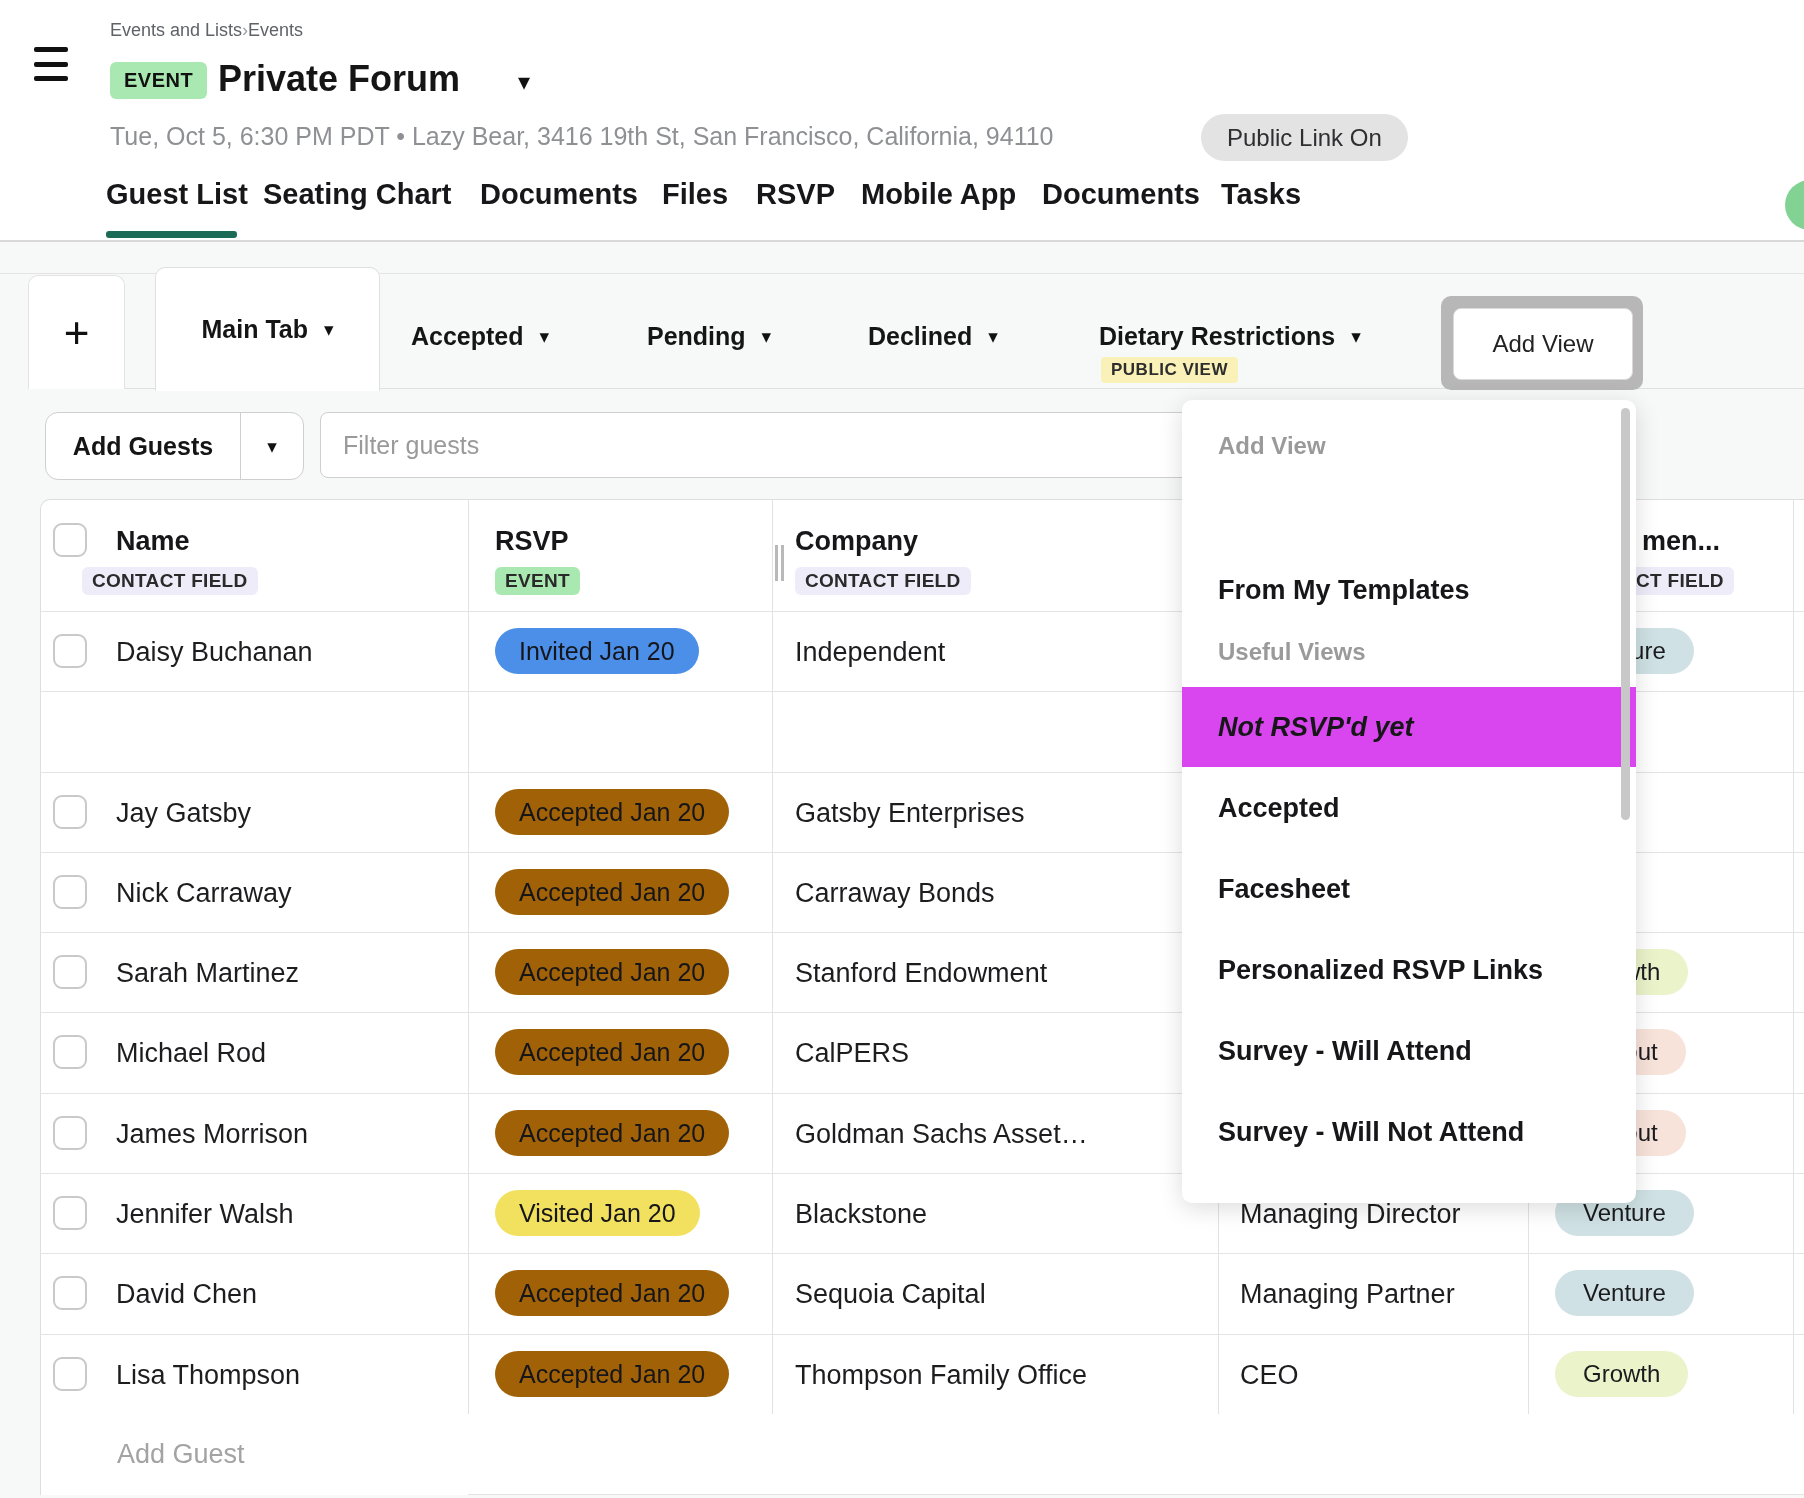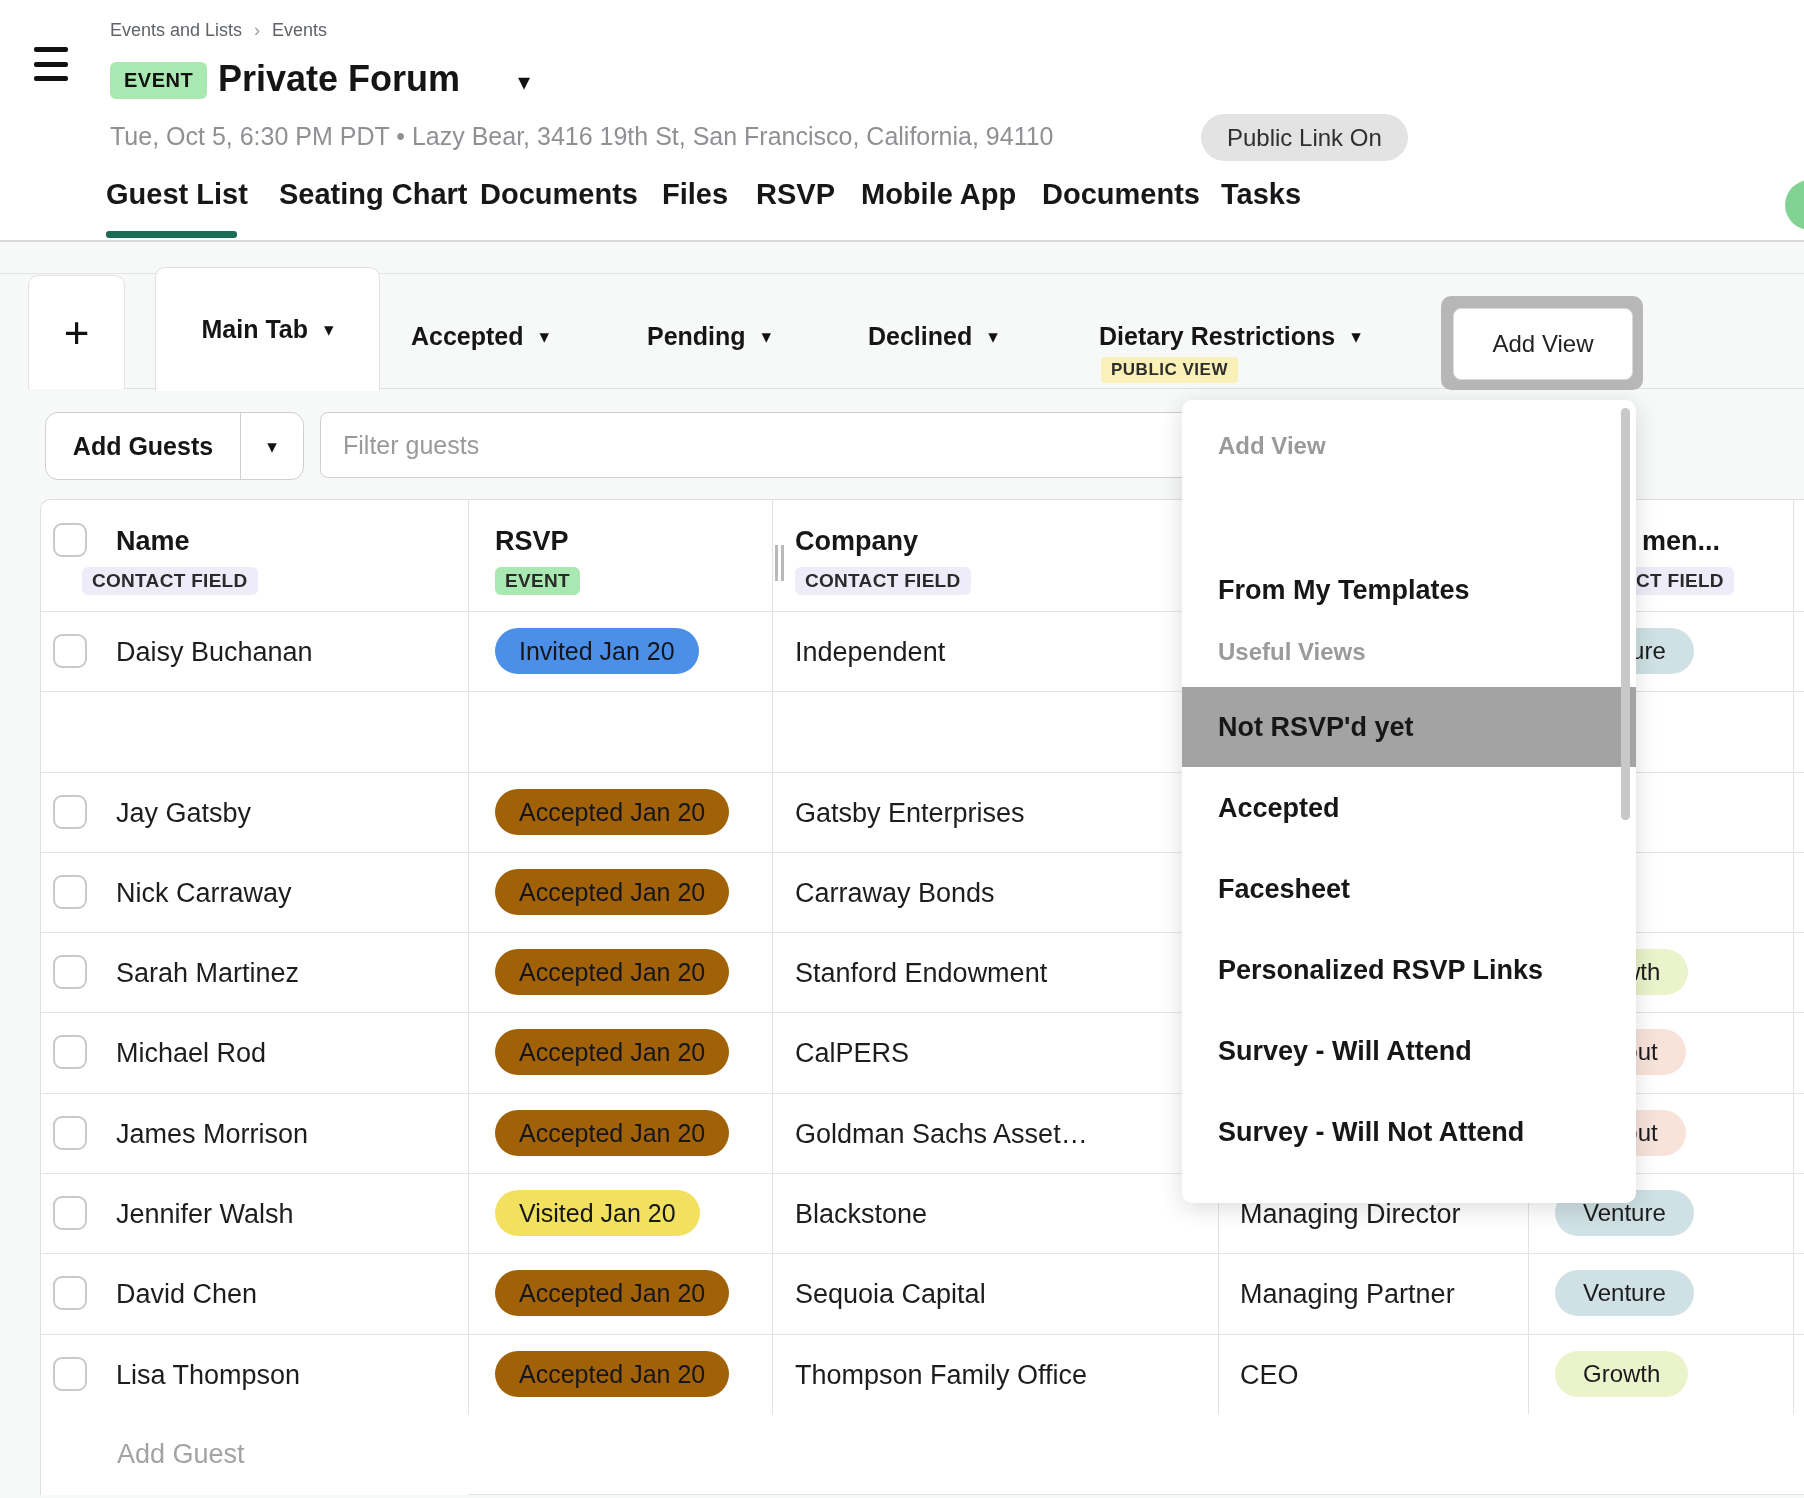--- a/index.html
+++ b/index.html
@@ -2,21 +2,21 @@
 <html><head>
 <meta charset="utf-8">
 <style>
   html,body{margin:0;padding:0;}
   body{font-family:"Liberation Sans","DejaVu Sans",sans-serif;background:#fff;}
   #screen{position:relative;width:1804px;height:1498px;overflow:hidden;background:#fff;}
   .abs{position:absolute;}
   .txt{white-space:nowrap;}
 
   
-  #breadcrumb{left:110px;top:20px;font-size:18px;color:#5f6368;display:flex;gap:12px;align-items:center;}
+  #breadcrumb{left:110px;top:20px;font-size:18px;color:#5f6368;display:flex;align-items:center;}
   #hamburger{left:34px;top:47px;width:34px;height:34px;display:flex;flex-direction:column;justify-content:space-between;cursor:pointer;}
   #hamburger span{display:block;height:5px;background:#111;border-radius:2px;}
   #event-badge{left:110px;top:62px;height:37px;padding:0 14px;background:#a9e9b1;border-radius:6px;font-size:20px;font-weight:bold;color:#111;display:flex;align-items:center;letter-spacing:.5px;}
   #page-title{left:218px;top:58px;font-size:36px;font-weight:bold;color:#151515;}
   #title-caret{left:518px;top:68px;font-size:24px;color:#111;}
   #subtitle{left:110px;top:122px;font-size:25px;color:#8e9093;}
   #public-link{left:1201px;top:114px;height:47px;padding:0 26px;background:#e3e3e4;border-radius:24px;font-size:24px;color:#2f2f31;display:flex;align-items:center;}
   .navtab{top:178px;font-size:29px;font-weight:bold;color:#17171a;cursor:pointer;}
   #nav-underline{left:106px;top:231px;width:131px;height:7px;background:#1c6b56;border-radius:3px;}
   #hdr-line1{left:0;top:240px;width:1804px;height:2px;background:#d9d9d9;}
@@ -68,21 +68,21 @@
   #addguest-row span{margin-left:76px;font-size:27px;color:#a3a3a3;}
   #bottom-line{left:468px;top:1494px;width:1336px;height:1px;background:#e4e4e4;z-index:4;}
   #hidden-col-header{left:1642px;top:526px;z-index:3;}
   #hidden-col-tag{left:1626px;top:567px;z-index:3;}
 
   
   #dropdown{left:1182px;top:400px;width:454px;height:803px;background:#fff;border-radius:10px;box-shadow:0 5px 24px rgba(0,0,0,.14);z-index:50;overflow:hidden;}
   .dd-header{position:absolute;left:36px;font-size:24px;font-weight:bold;color:#9a9a9a;}
   .dd-item{position:absolute;left:0;width:100%;height:80px;display:flex;align-items:center;cursor:pointer;}
   .dd-item span{margin-left:36px;font-size:27px;font-weight:bold;color:#17171a;white-space:nowrap;}
-  .dd-item.hl{background:#a3a3a3;}
+  .dd-item.hl{background:#d946ef;font-style:italic;}
   #dd-scrollbar{position:absolute;right:6px;top:8px;width:9px;height:412px;background:#c8c8c8;border-radius:5px;}
 </style>
 </head>
 <body>
 
 <div id="screen">
 
   <div class="abs" id="hamburger">
       <span></span>
       <span></span>
@@ -93,21 +93,21 @@
     <span style="color:#9aa0a6;">›</span>
     <span>Events</span>
   </div>
   <div class="abs" id="event-badge">EVENT</div>
   <div class="abs txt" id="page-title">Private Forum</div>
   <div class="abs" id="title-caret">▾</div>
   <div class="abs txt" id="subtitle">Tue, Oct 5, 6:30 PM PDT • Lazy Bear, 3416 19th St, San Francisco, California, 94110</div>
   <div class="abs" id="public-link">Public Link On</div>
 
   <div class="abs txt navtab" style="left:106px;">Guest List</div>
-  <div class="abs txt navtab" style="left:279px;">Seating Chart</div>
+  <div class="abs txt navtab" style="left:263px;">Seating Chart</div>
   <div class="abs txt navtab" style="left:480px;">Documents</div>
   <div class="abs txt navtab" style="left:662px;">Files</div>
   <div class="abs txt navtab" style="left:756px;">RSVP</div>
   <div class="abs txt navtab" style="left:861px;">Mobile App</div>
   <div class="abs txt navtab" style="left:1042px;">Documents</div>
   <div class="abs txt navtab" style="left:1221px;">Tasks</div>
   <div class="abs" id="nav-underline"></div>
 
   <div class="abs" id="hdr-line1"></div>
   <div class="abs" id="gray-zone"></div>

